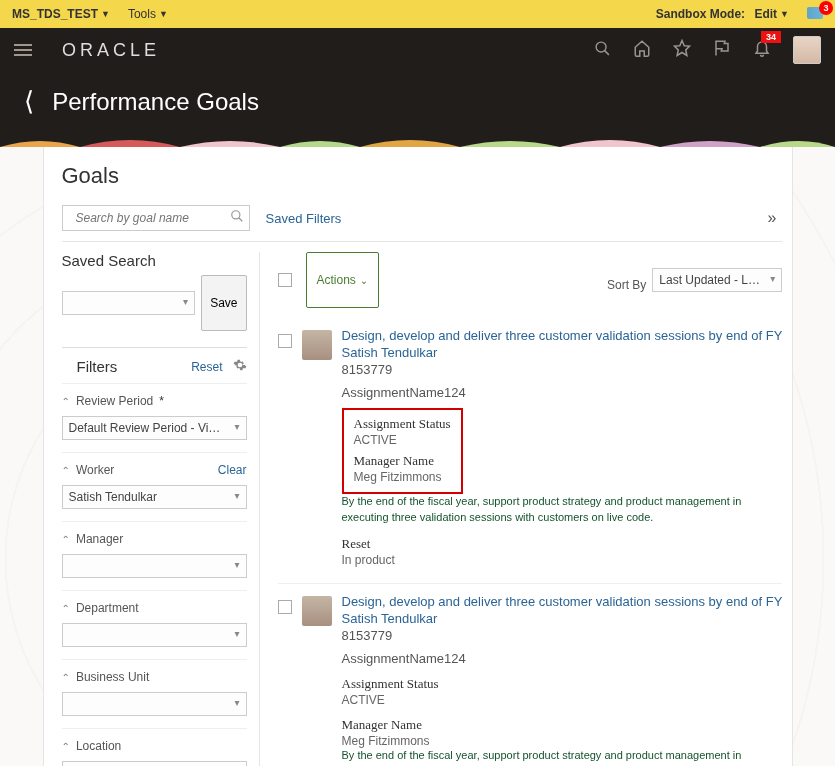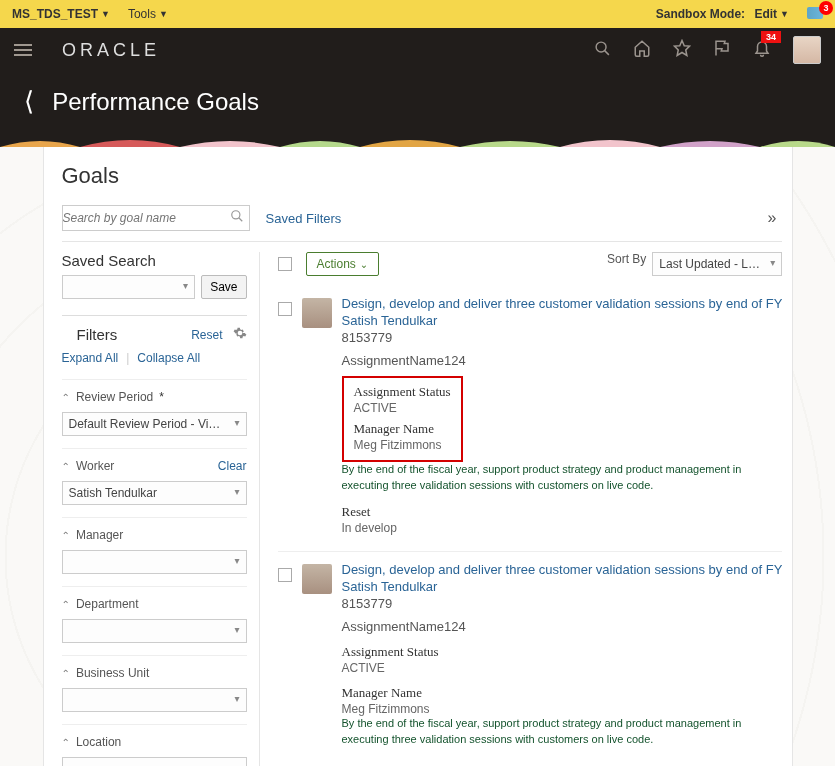--- a/index.html
+++ b/index.html
@@ -37,34 +37,34 @@
     
     
     .content { display: flex; max-width: 750px; margin: 0 auto; background: #fff; border: 1px solid #e5e5e5; border-top: none; }
     .outer-wrap { background: #fafaf8 repeating-radial-gradient(circle at 30% 60%, #faf9f7, #faf9f7 80px, #f5f4f1 80px, #f5f4f1 82px); padding-bottom: 20px; }
     
     .panel { padding: 16px 18px; }
     .panel-title { font-size: 22px; font-weight: 400; color: #333; margin-bottom: 16px; }
     
     .toolbar-row { display: flex; align-items: center; gap: 16px; border-bottom: 1px solid #e5e5e5; padding-bottom: 10px; margin-bottom: 10px; }
     .search-box { position: relative; flex: 0 0 188px; }
-    .search-box input { width: 100%; border: 1px solid #ccc; padding: 5px 26px 5px 0; font-size: 12px; font-style: italic; color: #888; background: #fff; }
+    .search-box input { width: 100%; border: 1px solid #ccc; padding: 5px 26px 5px 13px; font-size: 12px; font-style: italic; color: #888; background: #fff; }
     .search-ico { position: absolute; right: 6px; top: 4px; color: #aaa; cursor: pointer; font-size: 14px; }
     .link { color: #2a6496; cursor: pointer; }
     .more-ico { margin-left: auto; margin-right: 8px; cursor: pointer; color: #555; font-size: 16px; letter-spacing: -2px; }
     
     .two-col { display: flex; }
     .sidebar { width: 198px; border-right: 1px solid #e5e5e5; padding-right: 12px; }
     
     .saved-search { margin-bottom: 16px; }
     .ss-title { font-size: 15px; color: #333; margin-bottom: 6px; font-weight: 400; }
     .ss-row { display: flex; gap: 6px; align-items: center; }
     .ss-select { flex: 1; height: 24px; border: 1px solid #ccc; background: #fdfdfd; position: relative; cursor: pointer; }
     .ss-select::after { content: "▾"; position: absolute; right: 6px; top: 4px; font-size: 10px; color: #888; }
-    .save-btn { border: 1px solid #bbb; background: #f3f3f3; padding: 4px 8px; font-size: 12px; border-radius: 2px; cursor: pointer; }
+    .save-btn { border: 1px solid #bbb; background: #f3f3f3; padding: 20px 8px; font-size: 12px; border-radius: 2px; cursor: pointer; }
     
     .filters-hdr { display: flex; align-items: center; justify-content: space-between; border-top: 1px solid #ddd; padding-top: 10px; margin-bottom: 8px; }
     .filters-title { font-size: 15px; padding-left: 15px; }
     .filters-links { display: flex; align-items: center; gap: 10px; font-size: 12px; }
     .gear { color: #888; cursor: pointer; }
     .exp-col { font-size: 12px; display: flex; gap: 8px; margin-bottom: 14px; }
     .sep { color: #ccc; }
     
     .filter-sec { border-top: 1px solid #eee; padding: 10px 0 12px; }
     .filter-hdr { display: flex; align-items: center; gap: 6px; font-size: 12px; margin-bottom: 8px; }
@@ -72,22 +72,22 @@
     .filter-label { color: #555; }
     .req { color: #333; }
     .filter-clear { margin-left: auto; font-size: 12px; }
     .filter-select { width: 100%; height: 24px; border: 1px solid #ccc; background: #fdfdfd; position: relative; font-size: 12px; padding: 4px 24px 4px 6px; color: #444; overflow: hidden; text-overflow: ellipsis; white-space: nowrap; cursor: pointer; }
     .filter-select::after { content: "▾"; position: absolute; right: 6px; top: 4px; font-size: 10px; color: #888; }
     
     
     .mainlist { flex: 1; padding-left: 18px; }
     .list-ctrl { display: flex; align-items: center; gap: 14px; margin-bottom: 10px; }
     .chk { width: 14px; height: 14px; border: 1px solid #aaa; background: #fff; cursor: pointer; flex-shrink: 0; }
-    .actions-btn { border: 1px solid #4a7d2f; color: #4a7d2f; background: #fff; padding: 4px 10px; font-size: 12px; cursor: pointer; border-radius: 2px; display: inline-flex; align-items: center; gap: 4px; }
-    .sortby { margin-left: auto; display: flex; align-items: flex-start; gap: 6px; font-size: 12px; }
+    .actions-btn { border: 1px solid #4a7d2f; color: #4a7d2f; background: #fff; padding: 20px 10px; font-size: 12px; cursor: pointer; border-radius: 2px; display: inline-flex; align-items: center; gap: 4px; }
+    .sortby { margin-left: auto; display: flex; align-items: flex-end; gap: 6px; font-size: 12px; }
     .sortby-label { color: #555; }
     .sort-select { width: 130px; height: 24px; border: 1px solid #ccc; background: #fdfdfd; position: relative; font-size: 12px; padding: 4px 18px 4px 6px; color: #444; overflow: hidden; text-overflow: ellipsis; white-space: nowrap; cursor: pointer; }
     .sort-select::after { content: "▾"; position: absolute; right: 6px; top: 4px; font-size: 10px; color: #888; }
     
     .goal-item { display: flex; gap: 10px; padding: 10px 0 16px; border-top: 1px solid #eee; }
     .goal-item:first-of-type { border-top: none; }
     .goal-chk { margin-top: 6px; }
     .goal-avatar { width: 30px; height: 30px; background: linear-gradient(#c4b5a5, #a89080); border-radius: 2px; flex-shrink: 0; margin-top: 2px; }
     .goal-body { flex: 1; }
     .goal-title { color: #2a6496; font-size: 13px; margin-bottom: 2px; cursor: pointer; overflow: hidden; text-overflow: ellipsis; white-space: nowrap; }
@@ -225,25 +225,20 @@
           <span class="filters-title">Filters</span>
           <span class="filters-links">
             <span class="link">Reset</span>
             <span class="gear">
               <svg width="14" height="14" viewBox="0 0 24 24" fill="currentColor">
                     <path d="M12 8a4 4 0 100 8 4 4 0 000-8zm9 4a7 7 0 01-.1 1.1l2.1 1.6-2 3.5-2.5-1a7 7 0 01-1.9 1.1l-.4 2.7h-4l-.4-2.7a7 7 0 01-1.9-1.1l-2.5 1-2-3.5 2.1-1.6A7 7 0 013 12a7 7 0 01.1-1.1L1 9.3l2-3.5 2.5 1A7 7 0 017.4 5.7L7.8 3h4l.4 2.7a7 7 0 011.9 1.1l2.5-1 2 3.5-2.1 1.6c.1.4.1.7.1 1.1z"></path>
                   </svg>
             </span>
           </span>
         </div>
-        <div class="exp-col">
-          <span class="link">Expand All</span>
-          <span class="sep">|</span>
-          <span class="link">Collapse All</span>
-        </div>
 
         <div class="filter-sec">
           <div class="filter-hdr">
             <span class="chev">⌃</span>
             <span class="filter-label">Review Period</span>
             <span class="req">*</span>
           </div>
           <div class="filter-select">Default Review Period - Vision</div>
         </div>
 
@@ -317,21 +312,21 @@
           <div class="block-val">ACTIVE</div>
         </div>
         <div class="block">
           <div class="block-label">Manager Name</div>
           <div class="block-val">Meg Fitzimmons</div>
         </div>
       </div>
       <div class="goal-desc">By the end of the fiscal year, support product strategy and product management in executing three validation sessions with customers on live code.</div>
       <div class="block">
         <div class="block-label">Reset</div>
-        <div class="block-val">In develop</div>
+        <div class="block-val">In product</div>
       </div>
     </div>
   </div>
               <div class="goal-item">
     <div class="chk goal-chk"></div>
     <div class="goal-avatar"></div>
     <div class="goal-body">
       <div class="goal-title">Design, develop and deliver three customer validation sessions by end of FY</div>
       <div class="goal-person">Satish Tendulkar</div>
       <div class="goal-id">8153779</div>

